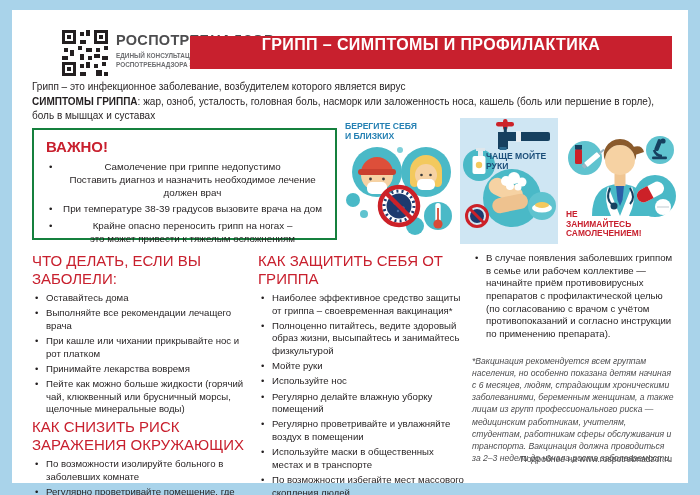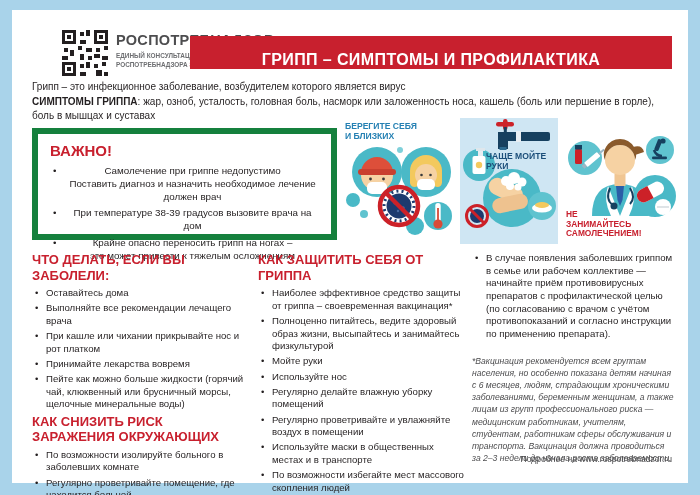--- a/index.html
+++ b/index.html
@@ -7,30 +7,30 @@
   .page { position:relative; width:700px; height:495px; background:#a9d3ea; }
   .inner { position:absolute; left:12px; top:10px; width:676px; height:473px; background:#ffffff; }
 
   
   .qr { position:absolute; left:50px; top:20px; width:46px; height:46px; }
   .brand { position:absolute; left:104px; top:22px; width:180px; }
   .brand-name { font-size:14.5px; font-weight:bold; color:#4d4d4f; letter-spacing:.3px; }
   .brand-sub { font-size:6.4px; font-weight:bold; color:#6d6e71; margin-top:3px; line-height:1.45; }
   .brand-phone { color:#c8202e; }
   .banner { position:absolute; left:178px; top:26px; width:482px; height:33px; background:#c8202e;
-            display:flex; align-items:flex-end; justify-content:center; }
+            display:flex; align-items:flex-start; justify-content:center; }
   .banner-title { color:#ffffff; font-weight:bold; font-size:16px; letter-spacing:.4px; }
 
   
   .intro { position:absolute; left:20px; top:70px; width:645px; font-size:10px; color:#231f20; line-height:1.45; }
   .intro b { font-weight:bold; }
 
   
   .important { position:absolute; left:20px; top:118px; width:305px; height:112px;
-               border:6px solid #15803d; background:#fff; padding:8px 10px 6px 12px; }
+               border:2px solid #15803d; background:#fff; padding:8px 10px 6px 12px; }
   .important-title { color:#c8202e; font-weight:bold; font-size:15px; margin-bottom:6px; }
   ul.blist { list-style:none; }
   ul.blist li { position:relative; padding-left:14px; font-size:9.6px; color:#231f20;
                 line-height:1.32; margin-bottom:2.5px; white-space:pre-line; }
   ul.blist li::before { content:"•"; position:absolute; left:3px; top:0; color:#231f20; }
   .important ul.blist li { font-size:9.8px; margin-bottom:3.5px;text-align:center; }
 
   
   .panel { position:absolute; top:108px; height:126px; }
   .panel1 { left:333px; width:110px; }
@@ -40,21 +40,21 @@
   .cap1 { color:#2580b3; font-size:8.6px; padding-top:4px; }
   .cap2 { position:absolute; left:26px; top:34px; width:66px; color:#1c4f7a; font-size:8.6px; }
   .cap3 { position:absolute; left:2px; top:92px; width:78px; color:#c8202e; font-size:8.4px; text-align:left; }
   .panel svg { display:block; }
 
   
   .col { position:absolute; top:242px; }
   .col1 { left:20px; width:216px; }
   .col2 { left:246px; width:206px; }
   .col3 { left:460px; width:202px; }
-  .col-heading { color:#c8202e; font-weight:bold; font-size:13px; margin-bottom:4px; line-height:1.2; }
+  .col-heading { color:#c8202e; font-weight:normal; font-size:15px; margin-bottom:4px; line-height:1.2; }
   .section2 { }
   .footnote { margin-top:14px; font-size:8.6px; font-style:italic; color:#4d4d4f; line-height:1.42; }
   .footer-link { position:absolute; right:16px; top:444px; font-size:8.6px; color:#4d4d4f; }
 </style>
 </head>
 <body>
 
 <div class="page">
   <div class="inner">
 

